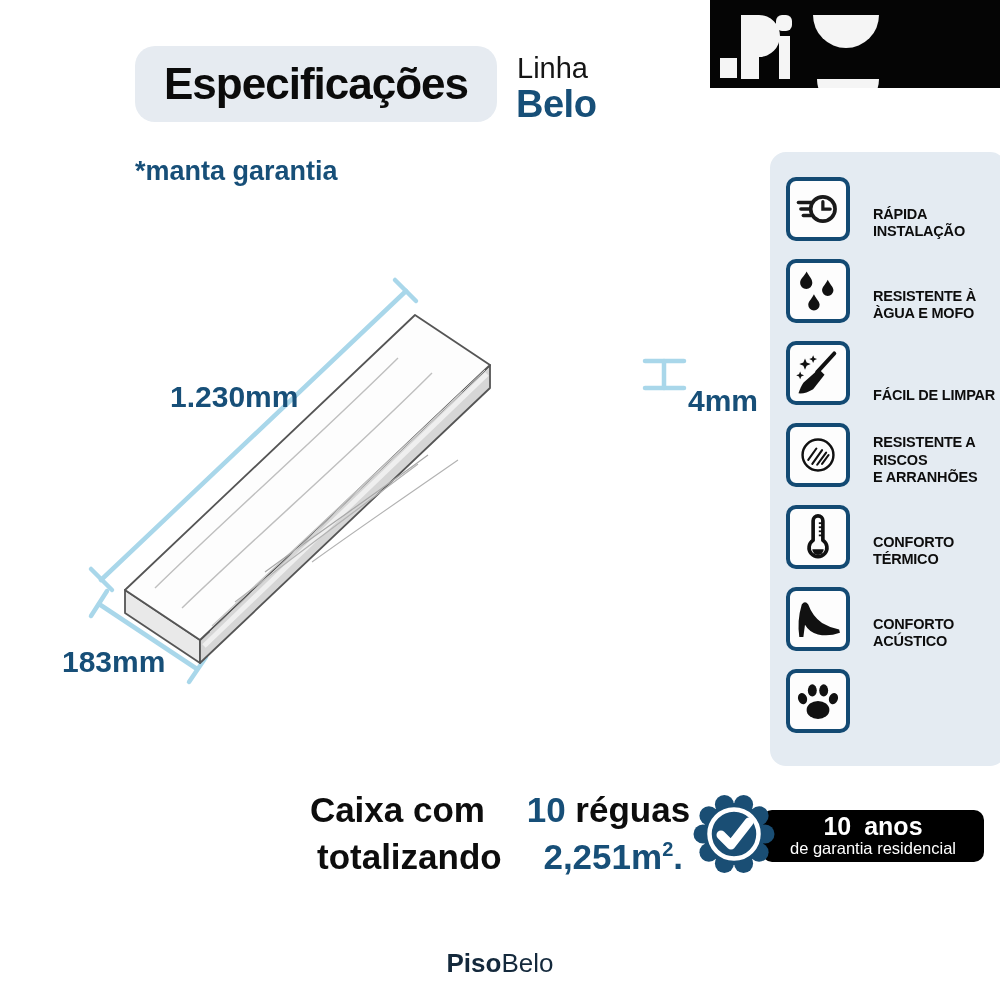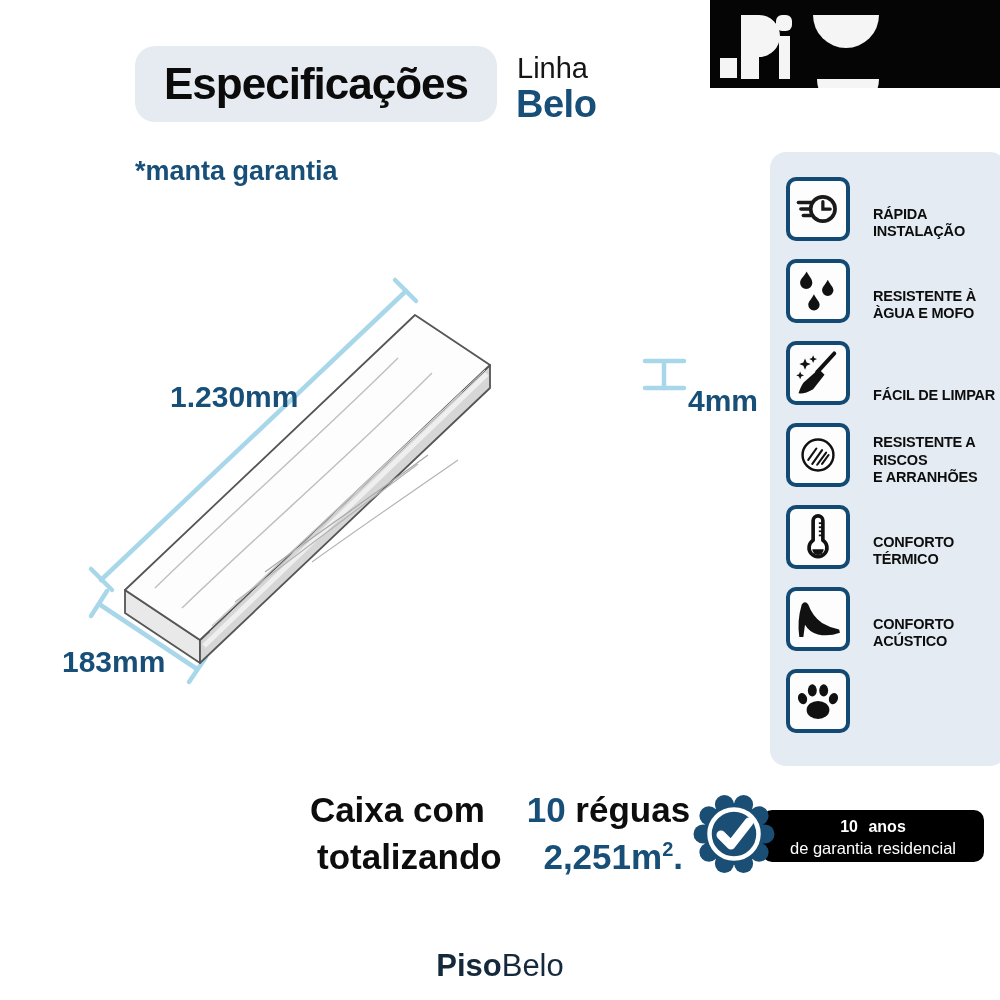--- a/index.html
+++ b/index.html
@@ -33,26 +33,26 @@
 
   
   .box-info{left:240px;top:786px;width:520px;text-align:center;font-size:35px;font-weight:bold;
             line-height:47px;color:#0d0d0d;}
   .box-info .hl{color:#174f78;margin-left:32px;}
   .box-info sup{font-size:20px;vertical-align:super;line-height:0;}
 
   
   .warranty-box{left:762px;top:810px;width:222px;height:52px;background:#000;border-radius:10px;
                 display:flex;flex-direction:column;align-items:center;justify-content:center;color:#fff;}
-  .warranty-years{font-size:16px;font-weight:bold;line-height:25px;word-spacing:6px;}
+  .warranty-years{font-size:25px;font-weight:bold;line-height:25px;word-spacing:6px;}
   .warranty-text{font-size:16.5px;line-height:19px;}
   .seal{left:690px;top:790px;}
 
   
-  .footer-brand{left:0;top:948px;width:1000px;text-align:center;font-size:31px;color:#14293c;}
+  .footer-brand{left:0;top:948px;width:1000px;text-align:center;font-size:26px;color:#14293c;}
   .footer-brand .bold{font-weight:bold;}
 </style>
 </head>
 <body>
 
 <div class="canvas">
 
   <div class="abs title-box">
     <span>Especificações</span>
   </div>

